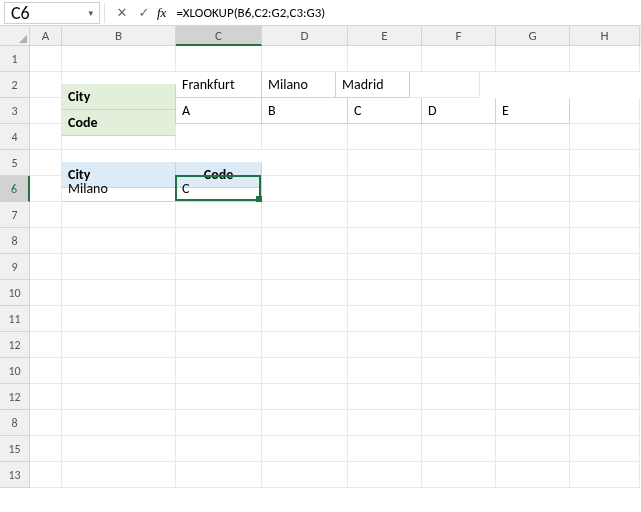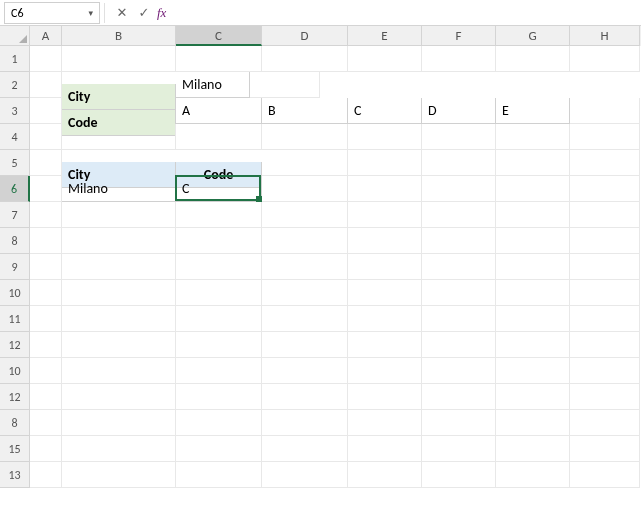--- a/index.html
+++ b/index.html
@@ -1,26 +1,26 @@
 <!DOCTYPE html>
 <html><head>
 <meta charset="utf-8">
 <style>
   * { box-sizing: border-box; margin: 0; padding: 0; }
   body { font-family: Calibri, Arial, sans-serif; font-size: 14px; background: #fff; color: #000; width: 641px; height: 512px; overflow: hidden; user-select: none; }
   
   .formula-bar { display: flex; align-items: center; height: 26px; border-bottom: 1px solid #d4d4d4; background: #fff; }
   .name-box { display: flex; align-items: center; width: 96px; height: 22px; margin: 2px 4px; border: 1px solid #cfcfcf; background: #fff; padding: 0 6px; justify-content: space-between; }
-  .name-box-text { font-size: 12px; }
+  .name-box-text { font-size: 18px; }
   .name-box-chevron { font-size: 9px; color: #555; }
   .fb-sep { width: 1px; height: 20px; background: #e0e0e0; margin-right: 6px; }
   .fb-btn { width: 22px; height: 22px; display: flex; align-items: center; justify-content: center; color: #888; font-size: 13px; }
   .fb-btn.cancel { color: #666; }
   .fb-btn.confirm { color: #666; }
-  .fx-label { font-style: italic; font-size: 13px; color: #701a75; margin: 0 6px 0 2px; font-family: 'Times New Roman', serif; }
+  .fx-label { font-style: italic; font-size: 13px; color: #000000; margin: 0 6px 0 2px; font-family: 'Times New Roman', serif; }
   .formula-input { flex: 1; height: 22px; border: none; outline: none; font-size: 13px; padding: 0 4px; font-family: Calibri, Arial, sans-serif; }
   
   .sheet { position: relative; }
   
   .col-headers { display: flex; height: 20px; background: #f0f0f0; }
   .select-all { width: 30px; height: 20px; border-right: 1px solid #d4d4d4; border-bottom: 1px solid #d4d4d4; background: #f0f0f0; position: relative; }
   .select-all::after { content: ''; position: absolute; right: 2px; bottom: 2px; width: 0; height: 0; border-left: 8px solid transparent; border-bottom: 8px solid #b0b0b0; }
   .col-header { height: 20px; border-right: 1px solid #d4d4d4; border-bottom: 1px solid #d4d4d4; display: flex; align-items: center; justify-content: center; font-size: 13px; color: #555; background: #f0f0f0; }
   .col-header.active { background: #d2d2d2; border-bottom: 2px solid #217346; }
   .col-A { width: 32px; }
@@ -53,20 +53,21 @@
 
 <div class="formula-bar">
   <div class="name-box">
     <span class="name-box-text">C6</span>
     <span class="name-box-chevron">▾</span>
   </div>
   <div class="fb-sep"></div>
   <div class="fb-btn cancel">✕</div>
   <div class="fb-btn confirm">✓</div>
   <span class="fx-label">fx</span>
+  <input class="formula-input" value="=XLOOKUP(B6,C2:G2,C3:G3)" style="">
 </div>
 
 <div class="sheet">
   <div class="col-headers">
     <div class="select-all"></div>
     <div class="col-header col-A">A</div>
     <div class="col-header col-B">B</div>
     <div class="col-header col-C active">C</div>
     <div class="col-header col-D">D</div>
     <div class="col-header col-E">E</div>
@@ -105,21 +106,23 @@
         <div class="cell col-D"></div>
         <div class="cell col-E"></div>
         <div class="cell col-F"></div>
         <div class="cell col-G"></div>
         <div class="cell col-H"></div>
       </div>
 
       <div class="row">
         <div class="cell col-A"></div>
         <div class="cell col-B bold green-fill">City</div>
+        <div class="cell col-D white-border">Frankfurt</div>
         <div class="cell col-E white-border">Milano</div>
+        <div class="cell col-G white-border">Madrid</div>
         <div class="cell col-H"></div>
       </div>
 
       <div class="row">
         <div class="cell col-A"></div>
         <div class="cell col-B bold green-fill">Code</div>
         <div class="cell col-C white-border">A</div>
         <div class="cell col-D white-border">B</div>
         <div class="cell col-E white-border">C</div>
         <div class="cell col-F white-border">D</div>

